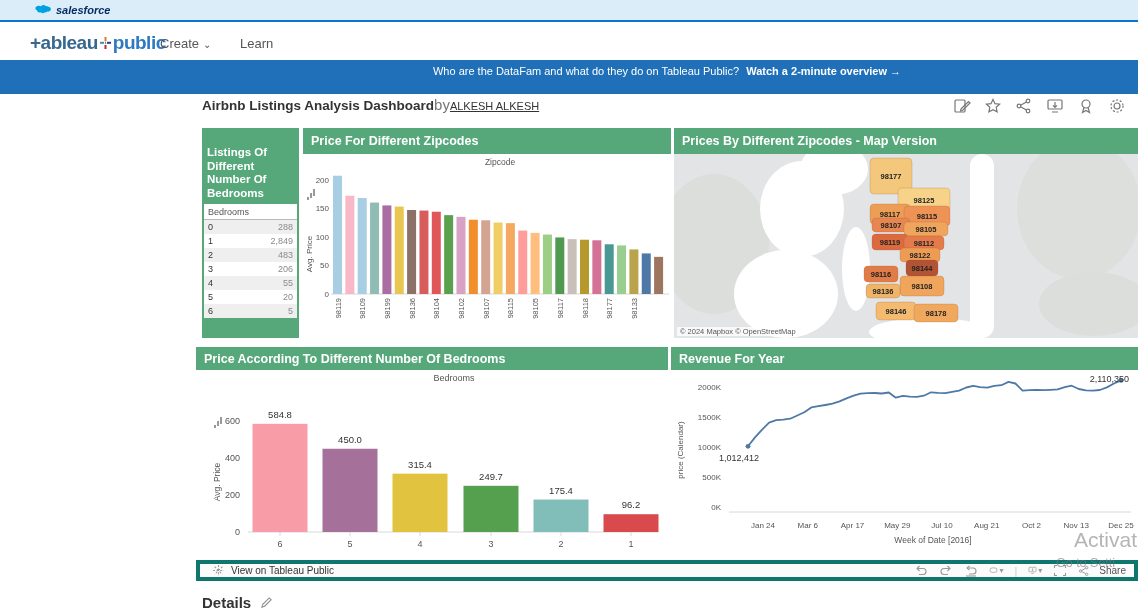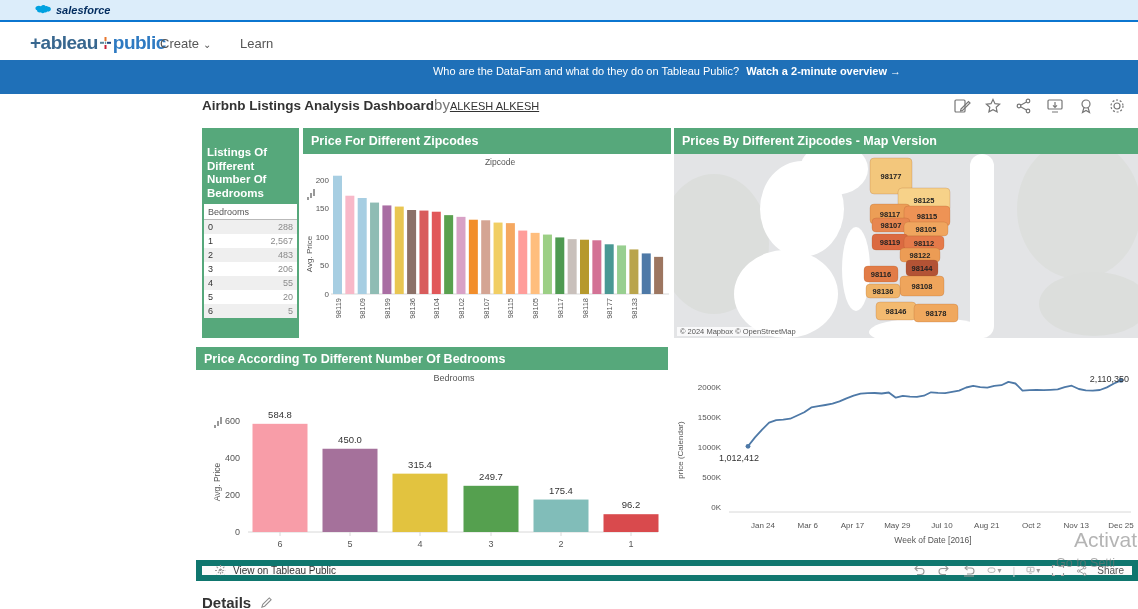--- a/index.html
+++ b/index.html
@@ -52,21 +52,21 @@
 
   #panelB{left:303px;top:128px;width:368px;height:210px;}
   #panelC{left:674px;top:128px;width:468px;height:210px;}
   #panelD{left:196px;top:347px;width:472px;height:210px;}
   #panelE{left:671px;top:347px;width:467px;height:210px;}
   .pbody{position:absolute;left:0;right:0;bottom:0;background:#fff;}
   .pbody26{top:26px;} .pbody23{top:23px;}
   .attrib{position:absolute;left:3px;bottom:2px;font-size:7.5px;color:#555;background:rgba(255,255,255,.78);padding:0 3px;}
 
   
-  .toolbar{position:absolute;left:196px;top:560px;width:942px;height:21px;background:#fbfbfb;border:6px solid #0f766e;box-sizing:border-box;display:flex;align-items:center;}
+  .toolbar{position:absolute;left:196px;top:560px;width:942px;height:21px;background:#fbfbfb;border:4px solid #0f766e;box-sizing:border-box;display:flex;align-items:center;}
   .tb-left{display:flex;align-items:center;gap:6px;margin-left:12px;}
   .tb-label{font-size:10px;color:#333;}
   .tb-right{margin-left:auto;display:flex;align-items:center;gap:11px;margin-right:8px;}
   .tbicon{width:14px;height:13px;cursor:pointer;display:flex;align-items:center;}
   .tbicon svg{stroke:#9a9a9a;fill:none;stroke-width:1.1;}
   .tb-sep{color:#cfcfcf;font-size:11px;}
   .tb-caret{font-size:8px;color:#9a9a9a;margin-left:1px;}
   .tb-share{display:flex;align-items:center;gap:9px;font-size:10px;color:#555;cursor:pointer;}
 
   
@@ -170,21 +170,21 @@
     <div class="pa-title">Listings Of Different Number Of Bedrooms</div>
     <div class="pa-table">
       <div class="pa-th">Bedrooms</div>
       <div id="listings-rows">
           <div class="pa-row">
             <span class="k">0</span>
             <span class="v">288</span>
           </div>
           <div class="pa-row">
             <span class="k">1</span>
-            <span class="v">2,567</span>
+            <span class="v">2,849</span>
           </div>
           <div class="pa-row">
             <span class="k">2</span>
             <span class="v">483</span>
           </div>
           <div class="pa-row">
             <span class="k">3</span>
             <span class="v">206</span>
           </div>
           <div class="pa-row">
@@ -347,20 +347,21 @@
           <text x="365" y="177" text-anchor="middle" font-size="9" fill="#555">2</text>
           <rect x="407.5" y="144.203" width="55" height="17.797" fill="#D94A4D"></rect>
           <text x="435" y="138.203" text-anchor="middle" font-size="9.5" fill="#333">96.2</text>
           <line x1="435" y1="162" x2="435" y2="166" stroke="#d8d8d8"></line>
           <text x="435" y="177" text-anchor="middle" font-size="9" fill="#555">1</text>
         </svg>
     </div>
   </div>
 
   <div class="panel" id="panelE">
+    <div class="phdr phdr23">Revenue For Year</div>
     <div class="pbody pbody23">
       <svg id="rev-chart" width="467" height="187">
           <text x="50" y="140" text-anchor="end" font-size="8" fill="#555">0K</text>
           <text x="50" y="110" text-anchor="end" font-size="8" fill="#555">500K</text>
           <text x="50" y="80" text-anchor="end" font-size="8" fill="#555">1000K</text>
           <text x="50" y="50" text-anchor="end" font-size="8" fill="#555">1500K</text>
           <text x="50" y="20" text-anchor="end" font-size="8" fill="#555">2000K</text>
           <text transform="translate(12,80) rotate(-90)" font-size="8" fill="#555" text-anchor="middle">price (Calendar)</text>
           <line x1="58" y1="142" x2="460" y2="142" stroke="#d8d8d8"></line>
           <polyline points="77.0,76.3 84.0,67.4 91.1,59.6 98.1,52.7 105.2,50.2 112.2,49.7 119.2,48.7 126.3,45.5 133.3,42.2 140.3,37.4 147.4,36.2 154.4,35.0 161.5,33.7 168.5,31.3 175.5,28.3 182.6,25.7 189.6,23.7 196.6,23.1 203.7,23.0 210.7,23.5 217.8,22.5 224.8,27.7 231.8,25.9 238.9,26.6 245.9,26.9 252.9,25.7 260.0,22.3 267.0,22.9 274.1,23.1 281.1,21.9 288.1,20.6 295.2,17.5 302.2,15.9 309.2,17.2 316.3,17.7 323.3,15.9 330.4,15.2 337.4,11.9 344.4,13.5 351.5,20.6 358.5,20.2 365.5,20.0 372.6,20.1 379.6,19.8 386.7,19.4 393.7,17.1 400.7,15.7 407.8,19.0 414.8,20.4 421.8,20.6 428.9,20.0 435.9,17.4 443.0,13.5 450.0,10.4" fill="none" stroke="#4E79A7" stroke-width="1.8" stroke-linejoin="round"></polyline>

